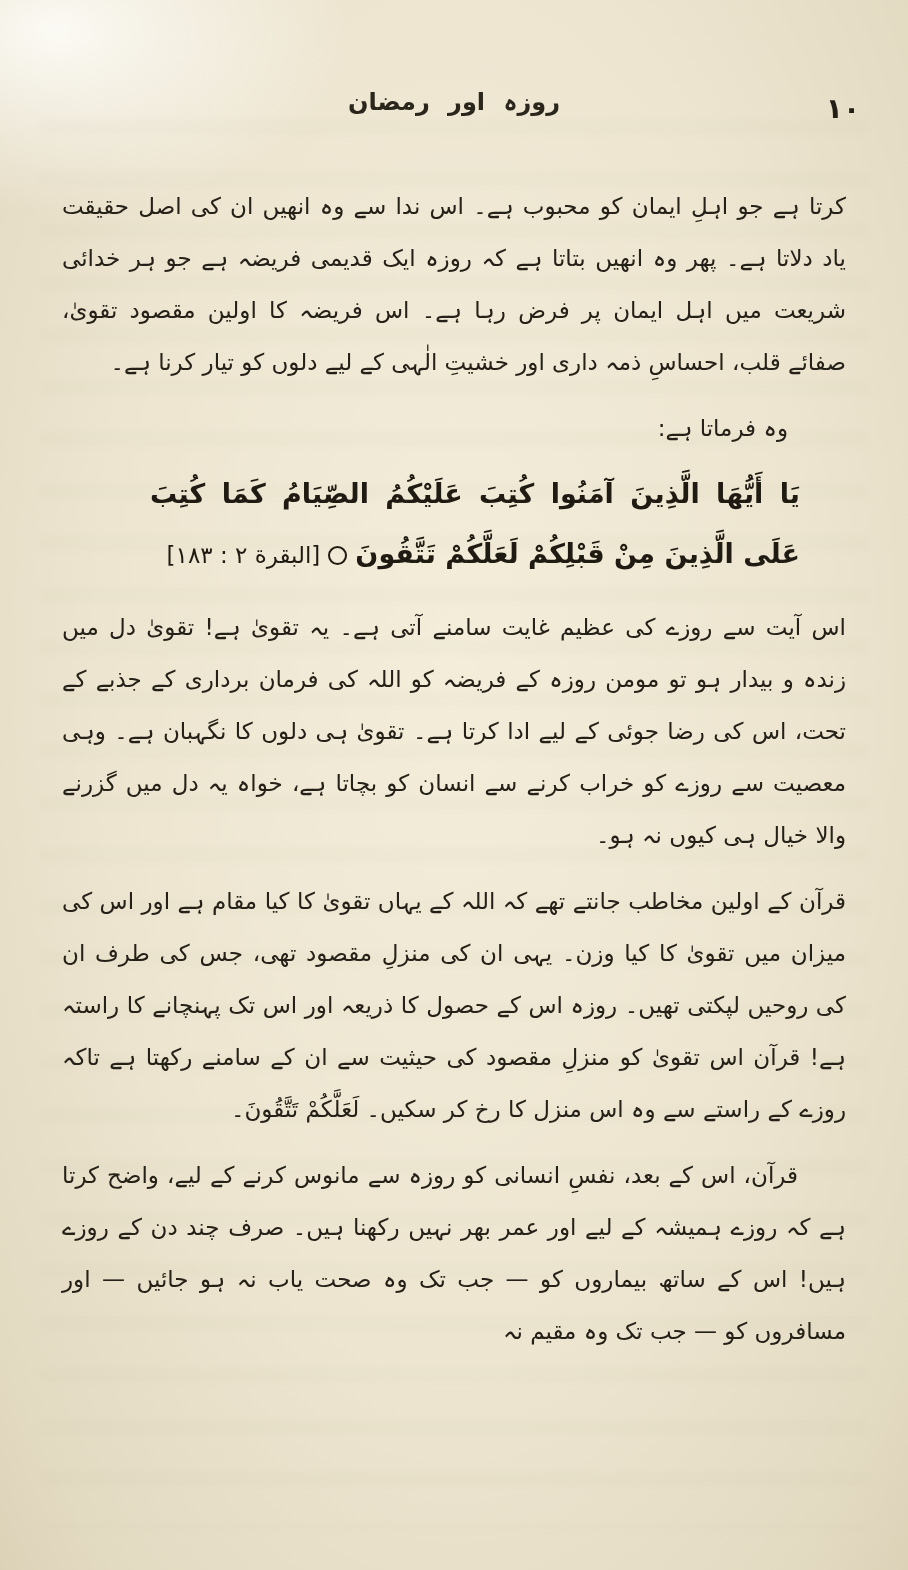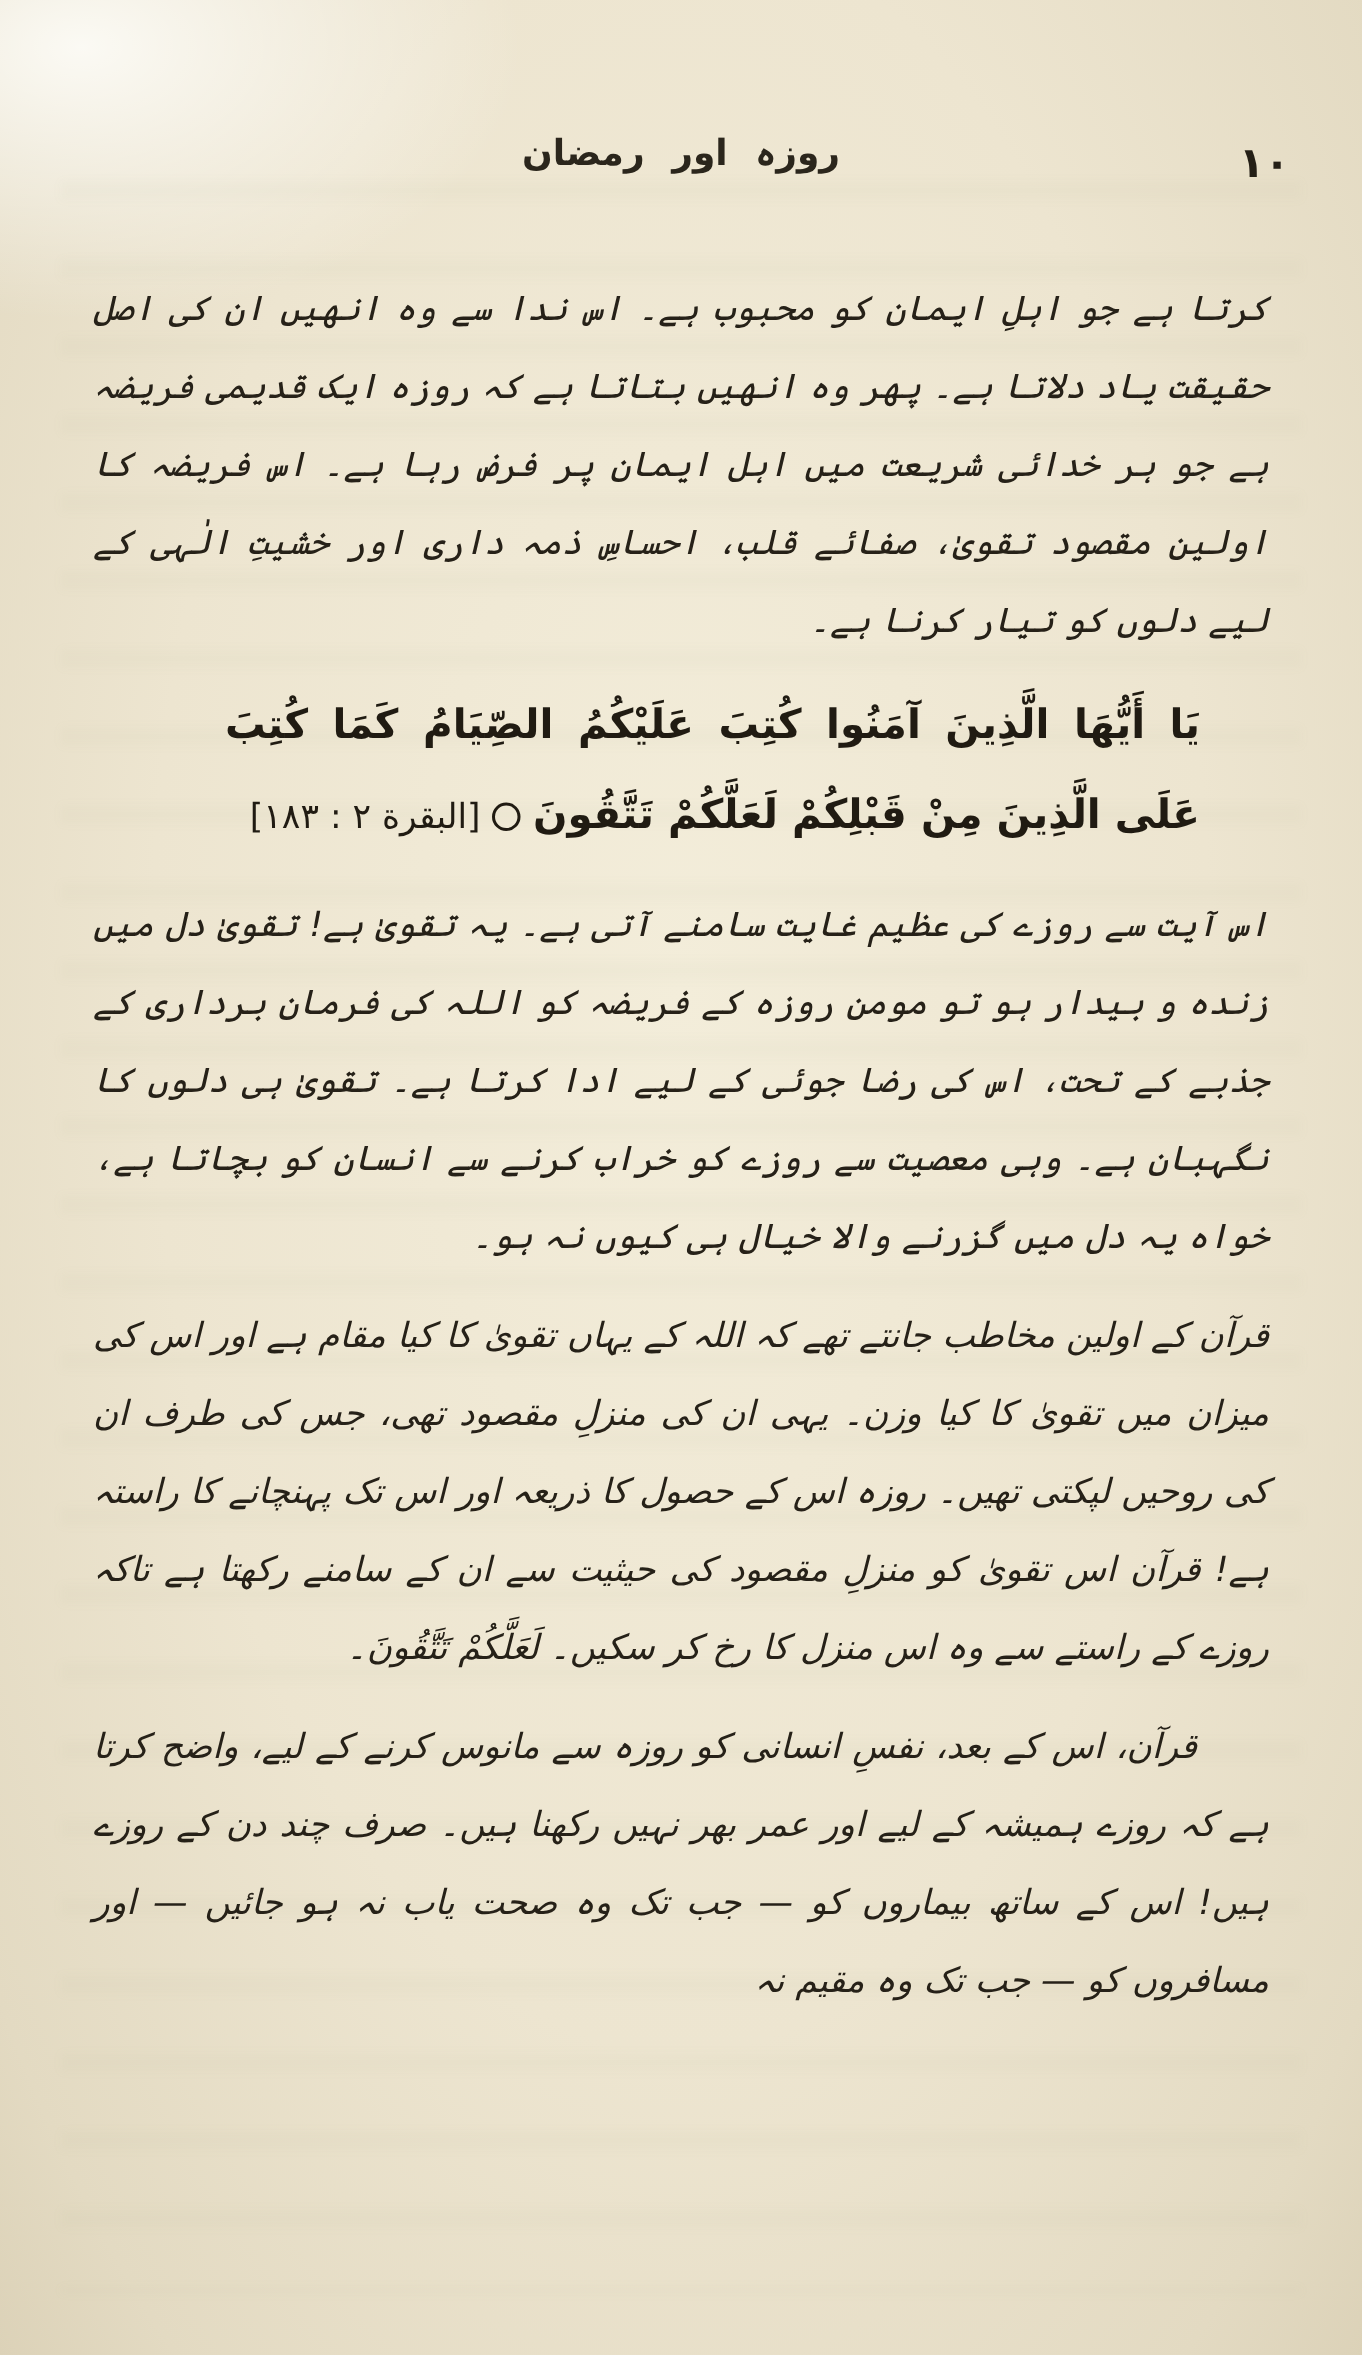--- a/index.html
+++ b/index.html
@@ -62,21 +62,20 @@
     position: relative;
     padding: 34px 62px 0 62px;
     font-size: 23px;
     line-height: 52px;
   }
 
   .para {
     margin: 0 0 14px 0;
     text-align: justify;
     text-align-last: right;
-    font-style: italic;
   }
   .para.indent { text-indent: 48px; }
 
   .lead-in {
     margin: 6px 58px 10px 0;
     text-align: right;
     font-size: 23px;
   }
 
   .verse {
@@ -121,20 +120,21 @@
 
   <header class="page-header">
     <div class="running-title">روزہ اور رمضان</div>
     <div class="page-number">۱۰</div>
   </header>
 
   <main class="page-body">
 
     <p class="para">کرتا ہے جو اہلِ ایمان کو محبوب ہے۔ اس ندا سے وہ انھیں ان کی اصل حقیقت یاد دلاتا ہے۔ پھر وہ انھیں بتاتا ہے کہ روزہ ایک قدیمی فریضہ ہے جو ہر خدائی شریعت میں اہل ایمان پر فرض رہا ہے۔ اس فریضہ کا اولین مقصود تقویٰ، صفائے قلب، احساسِ ذمہ داری اور خشیتِ الٰہی کے لیے دلوں کو تیار کرنا ہے۔</p>
 
+    <p class="lead-in">وہ فرماتا ہے:</p>
 
     <div class="verse">
       <span>يَا أَيُّهَا الَّذِينَ آمَنُوا كُتِبَ عَلَيْكُمُ الصِّيَامُ كَمَا كُتِبَ عَلَى الَّذِينَ مِنْ قَبْلِكُمْ لَعَلَّكُمْ تَتَّقُونَ</span><span class="ayah-marker"></span><span class="verse-ref">[البقرة ۲ : ۱۸۳]</span>
     </div>
 
 
     <p class="para">اس آیت سے روزے کی عظیم غایت سامنے آتی ہے۔ یہ تقویٰ ہے! تقویٰ دل میں زندہ و بیدار ہو تو مومن روزہ کے فریضہ کو اللہ کی فرمان برداری کے جذبے کے تحت، اس کی رضا جوئی کے لیے ادا کرتا ہے۔ تقویٰ ہی دلوں کا نگہبان ہے۔ وہی معصیت سے روزے کو خراب کرنے سے انسان کو بچاتا ہے، خواہ یہ دل میں گزرنے والا خیال ہی کیوں نہ ہو۔</p>
 
     <p class="para">قرآن کے اولین مخاطب جانتے تھے کہ اللہ کے یہاں تقویٰ کا کیا مقام ہے اور اس کی میزان میں تقویٰ کا کیا وزن۔ یہی ان کی منزلِ مقصود تھی، جس کی طرف ان کی روحیں لپکتی تھیں۔ روزہ اس کے حصول کا ذریعہ اور اس تک پہنچانے کا راستہ ہے! قرآن اس تقویٰ کو منزلِ مقصود کی حیثیت سے ان کے سامنے رکھتا ہے تاکہ روزے کے راستے سے وہ اس منزل کا رخ کر سکیں۔ لَعَلَّكُمْ تَتَّقُونَ۔</p>
 

